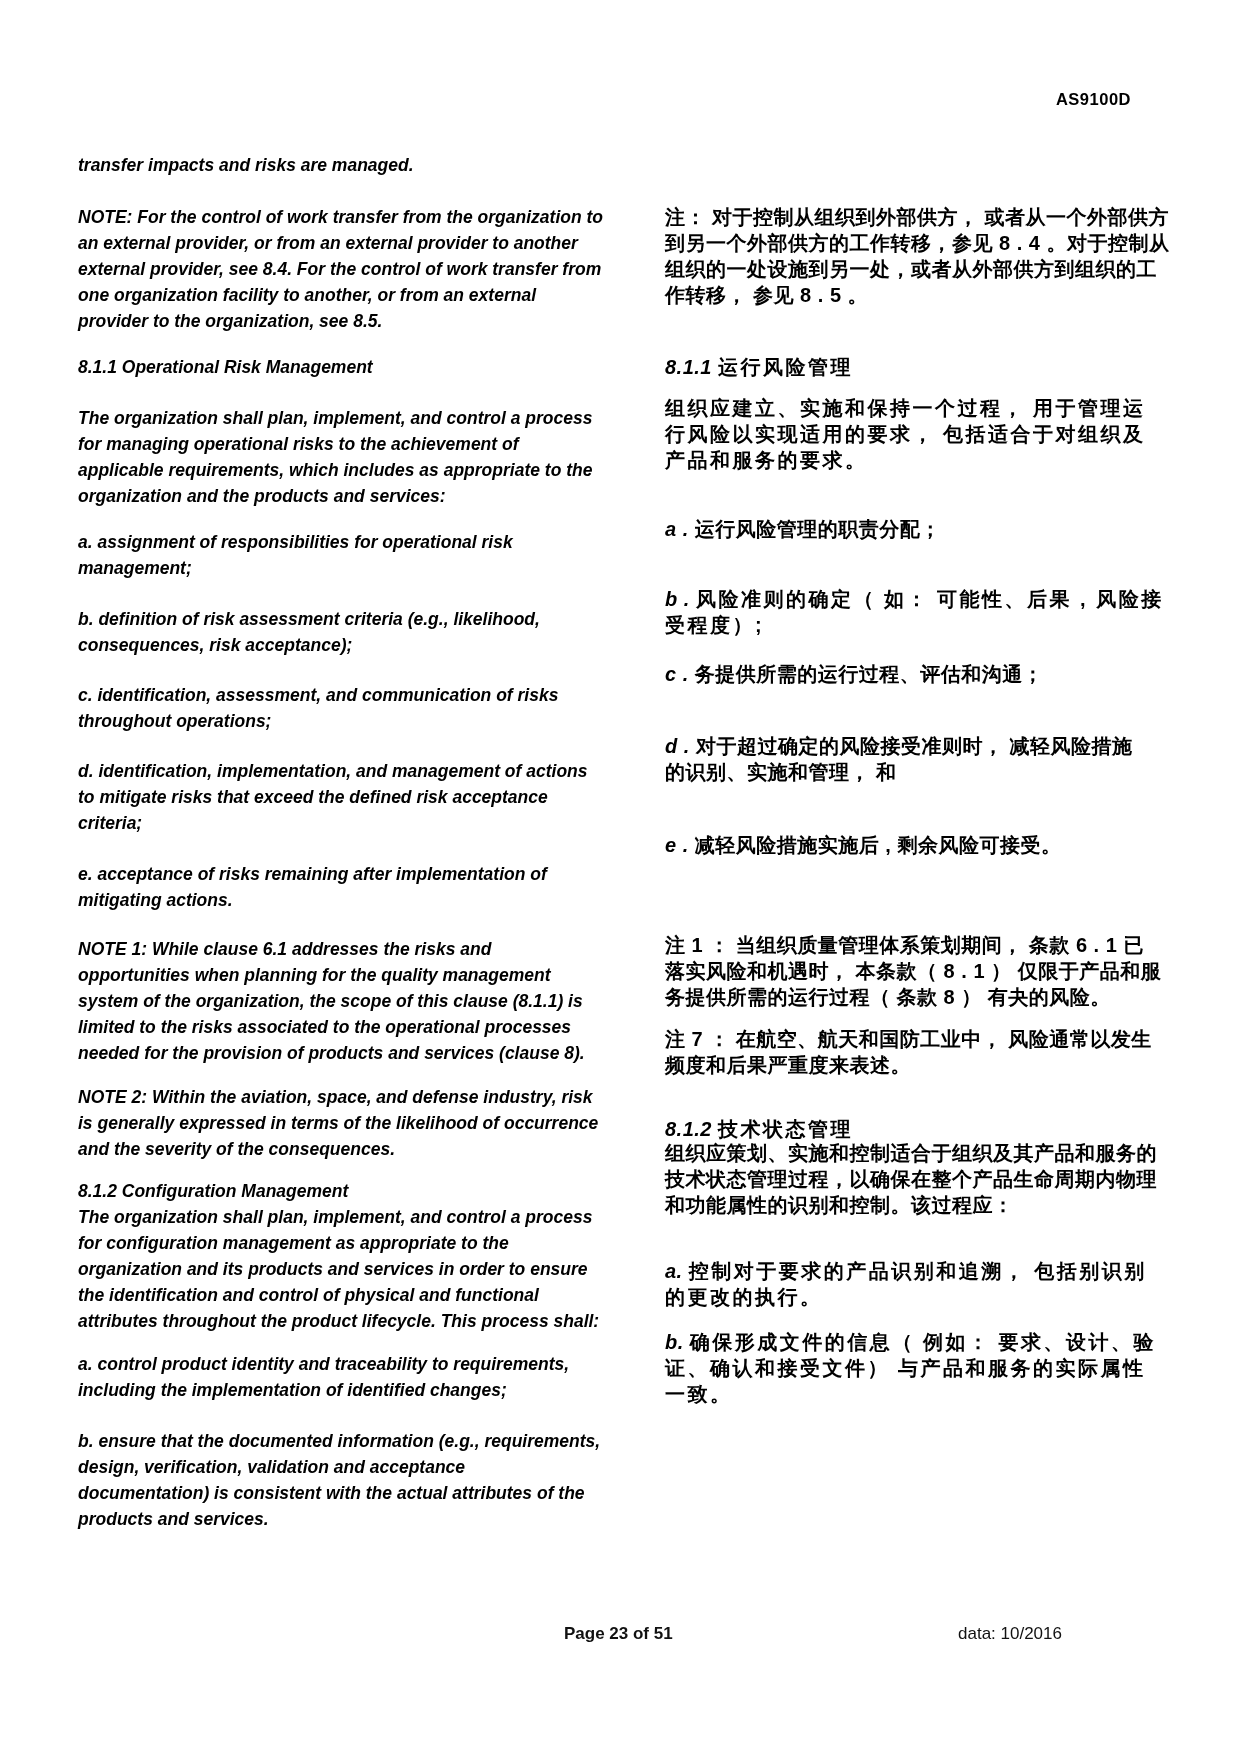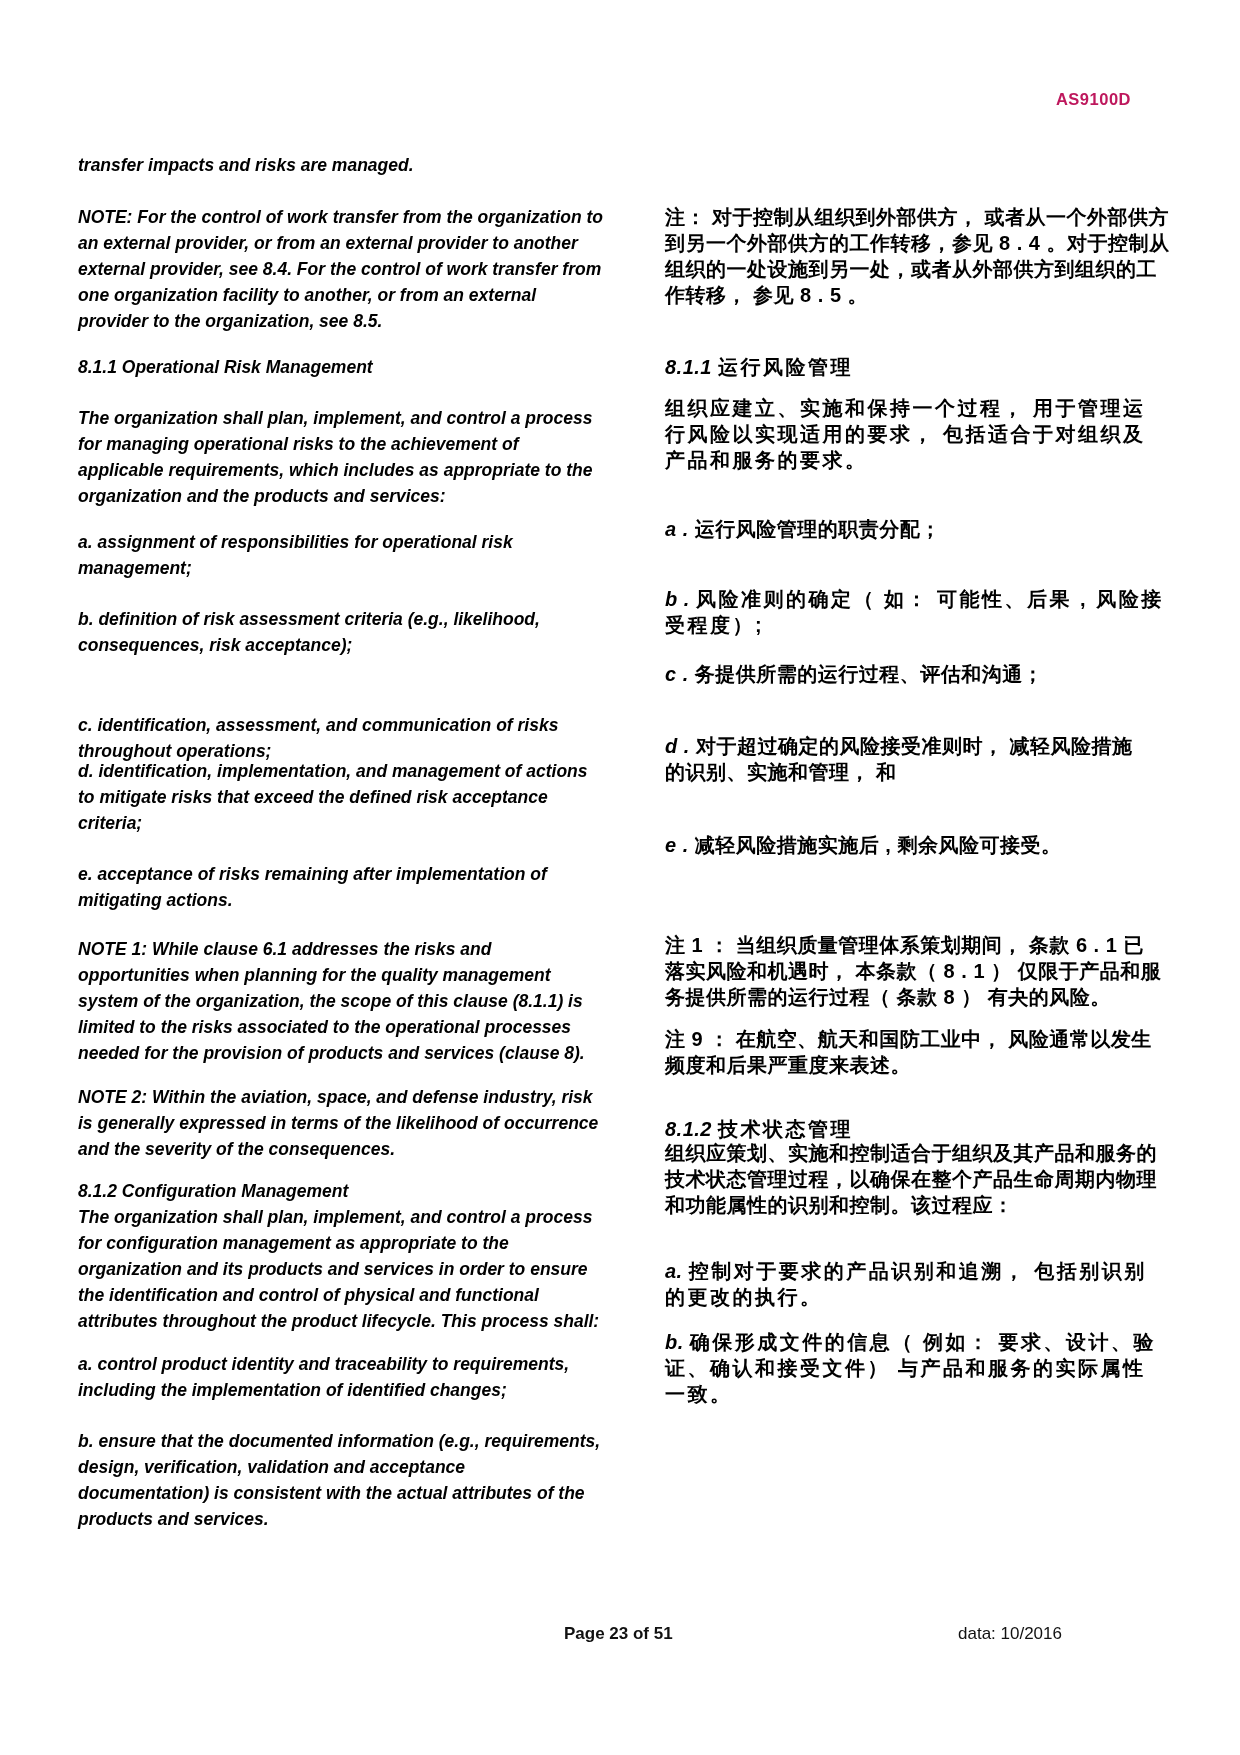--- a/index.html
+++ b/index.html
@@ -5,21 +5,21 @@
   html,body{margin:0;padding:0;background:#e8e8e8;}
   .page{position:relative;width:1240px;height:1755px;background:#ffffff;margin:0 auto;overflow:hidden;
         font-family:"Liberation Sans",sans-serif;color:#000;}
   .blk{position:absolute;white-space:pre-line;}
   .en{left:78px;width:600px;font-family:"Liberation Sans",sans-serif;
       font-style:italic;font-weight:bold;font-size:17.5px;line-height:26px;}
   .cn{left:665px;width:530px;font-family:"Liberation Sans",sans-serif;
       font-style:normal;font-weight:bold;font-size:20px;line-height:26px;letter-spacing:0.5px;}
   .cn.wide{letter-spacing:2.5px;}
   .lbl{font-style:italic;letter-spacing:0.5px;}
-  .doc-code{position:absolute;top:90px;right:109px;color:#be185d;
+  .doc-code{position:absolute;top:90px;right:109px;color:#000000;
       font-weight:bold;font-size:16.5px;letter-spacing:0.5px;}
   .foot{position:absolute;top:1624px;font-size:17px;font-weight:normal;font-style:normal;color:#111;}
   .foot.page-num{left:564px;font-weight:bold;}
   .foot.date{left:958px;text-align:center;}
 </style>
 </head>
 <body>
 
 <div class="page">
 
@@ -34,21 +34,21 @@
 provider to the organization, see 8.5.</div>
     <div class="blk en" style="top:354px">8.1.1 Operational Risk Management</div>
     <div class="blk en" style="top:405px">The organization shall plan, implement, and control a process
 for managing operational risks to the achievement of
 applicable requirements, which includes as appropriate to the
 organization and the products and services:</div>
     <div class="blk en" style="top:529px">a. assignment of responsibilities for operational risk
 management;</div>
     <div class="blk en" style="top:606px">b. definition of risk assessment criteria (e.g., likelihood,
 consequences, risk acceptance);</div>
-    <div class="blk en" style="top:712px">c. identification, assessment, and communication of risks
+    <div class="blk en" style="top:682px">c. identification, assessment, and communication of risks
 throughout operations;</div>
     <div class="blk en" style="top:758px">d. identification, implementation, and management of actions
 to mitigate risks that exceed the defined risk acceptance
 criteria;</div>
     <div class="blk en" style="top:861px">e. acceptance of risks remaining after implementation of
 mitigating actions.</div>
     <div class="blk en" style="top:936px">NOTE 1: While clause 6.1 addresses the risks and
 opportunities when planning for the quality management
 system of the organization, the scope of this clause (8.1.1) is
 limited to the risks associated to the operational processes
@@ -82,21 +82,21 @@
     <div class="blk cn" style="top:516px"><span class="lbl">a . </span><span>运行风险管理的职责分配；</span></div>
     <div class="blk cn wide" style="top:586px"><span class="lbl">b . </span><span>风险准则的确定（ 如： 可能性、后果 , 风险接
 受程度）;</span></div>
     <div class="blk cn" style="top:661px"><span class="lbl">c . </span><span>务提供所需的运行过程、评估和沟通；</span></div>
     <div class="blk cn" style="top:733px"><span class="lbl">d . </span><span>对于超过确定的风险接受准则时， 减轻风险措施
 的识别、实施和管理， 和</span></div>
     <div class="blk cn" style="top:832px"><span class="lbl">e . </span><span>减轻风险措施实施后 , 剩余风险可接受。</span></div>
     <div class="blk cn" style="top:932px">注 1 ： 当组织质量管理体系策划期间， 条款 6 . 1 已
 落实风险和机遇时， 本条款（ 8 . 1 ） 仅限于产品和服
 务提供所需的运行过程（ 条款 8 ） 有夬的风险。</div>
-    <div class="blk cn" style="top:1026px">注 9 ： 在航空、航天和国防工业中， 风险通常以发生
+    <div class="blk cn" style="top:1026px">注 7 ： 在航空、航天和国防工业中， 风险通常以发生
 频度和后果严重度来表述。</div>
     <div class="blk cn wide" style="top:1116px"><span class="lbl">8.1.2 </span><span>技术状态管理</span></div>
     <div class="blk cn" style="top:1140px">组织应策划、实施和控制适合于组织及其产品和服务的
 技术状态管理过程，以确保在整个产品生命周期内物理
 和功能属性的识别和控制。该过程应：</div>
     <div class="blk cn wide" style="top:1258px"><span class="lbl">a. </span><span>控制对于要求的产品识别和追溯， 包括别识别
 的更改的执行。</span></div>
     <div class="blk cn wide" style="top:1329px"><span class="lbl">b. </span><span>确保形成文件的信息（ 例如： 要求、设计、验
 证、确认和接受文件） 与产品和服务的实际属性
 一致。</span></div>

